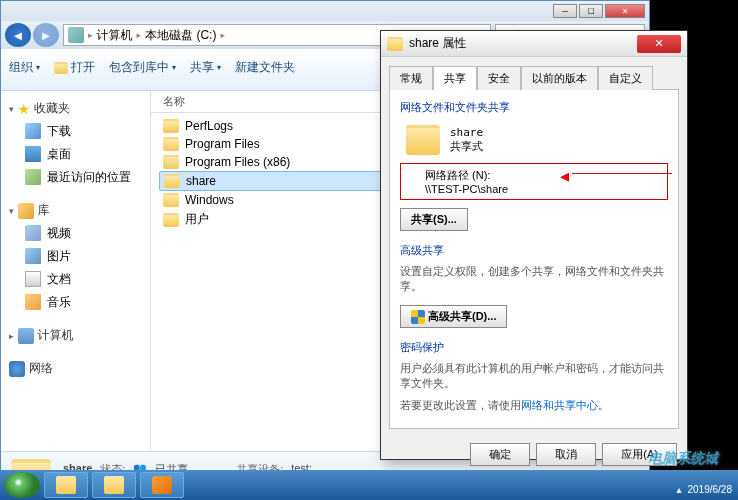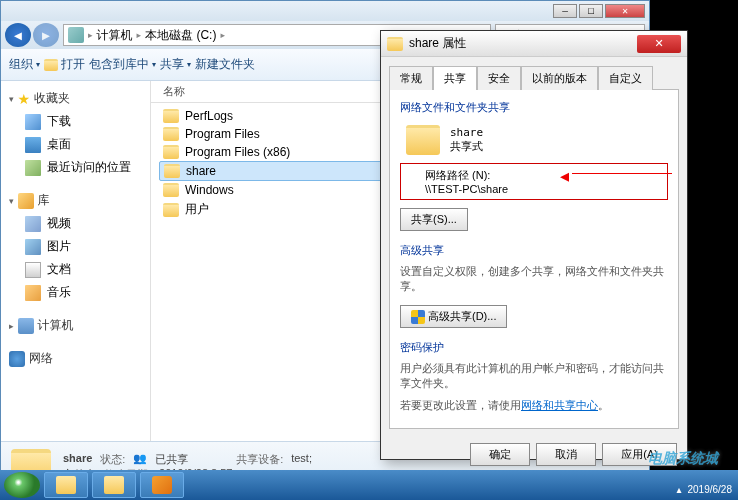--- a/index.html
+++ b/index.html
@@ -10,34 +10,34 @@
 .wc-btn { width: 24px; height: 14px; background: linear-gradient(to bottom, #f0f0f0, #d0d0d0); border: 1px solid #888; font-size: 8px; display: flex; align-items: center; justify-content: center; cursor: pointer; }
 .wc-close { width: 40px; background: linear-gradient(to bottom, #e88, #c44); color: #fff; }
 .addressbar { height: 28px; background: linear-gradient(to bottom, #e8f0f8, #d6e4f0); display: flex; align-items: center; padding: 2px 4px; gap: 4px; }
 .navbtns { display: flex; gap: 2px; }
 .navbtn { width: 26px; height: 24px; background: radial-gradient(circle, #3a7bd5, #1e5fa8); border-radius: 50%; color: #fff; display: flex; align-items: center; justify-content: center; font-size: 13px; cursor: pointer; }
 .navbtn.fwd { opacity: 0.5; }
 .addr { flex: 1; height: 22px; background: #fff; border: 1px solid #aaa; display: flex; align-items: center; padding: 0 4px; font-size: 12px; gap: 4px; }
 .addr .ico { width: 16px; height: 16px; background: linear-gradient(135deg, #9cc, #6aa); border-radius: 2px; }
 .addr .sep { color: #888; font-size: 9px; }
 .search { width: 150px; height: 22px; background: #fff; border: 1px solid #aaa; font-size: 11px; color: #888; padding: 0 4px; font-style: italic; }
-.toolbar { height: 32px; background: linear-gradient(to bottom, #f8fbff, #e6f0fa); border-bottom: 1px solid #c8d8e8; display: flex; align-items: center; padding: 0 8px; gap: 4px; font-size: 12px; color: #1e4a7a; }
+.toolbar { height: 32px; background: linear-gradient(to bottom, #f8fbff, #e6f0fa); border-bottom: 1px solid #c8d8e8; display: flex; align-items: flex-start; padding: 0 8px; gap: 14px; font-size: 12px; color: #1e4a7a; margin-top: 10px; }
 .tb-item { display: flex; align-items: center; gap: 3px; cursor: pointer; }
 .tb-item .caret { font-size: 8px; }
 .explorer-body { display: flex; height: 360px; }
 .sidebar { width: 150px; background: #fff; border-right: 1px solid #e0e0e0; padding: 6px 4px; font-size: 12px; overflow: hidden; }
 .sb-group { margin-bottom: 10px; }
 .sb-header { display: flex; align-items: center; gap: 4px; padding: 3px 4px; color: #333; }
 .sb-header .exp { font-size: 9px; color: #666; }
 .sb-ico { width: 16px; height: 16px; display: inline-block; }
 .star { color: #f5c518; font-size: 14px; }
 .lib-ico { background: linear-gradient(135deg, #ffd780, #e8a030); border-radius: 2px; }
 .pc-ico { background: linear-gradient(180deg, #8ab8e8, #5a90c8); border-radius: 2px; }
 .net-ico { background: radial-gradient(circle, #5aa0e0, #3070b0); border-radius: 3px; }
-.sb-item { display: flex; align-items: flex-end; gap: 6px; padding: 3px 4px 3px 20px; cursor: pointer; }
+.sb-item { display: flex; align-items: flex-start; gap: 6px; padding: 3px 4px 3px 20px; cursor: pointer; }
 .sb-ico2 { width: 16px; height: 16px; }
 .dl-ico { background: linear-gradient(135deg, #a0d0ff, #5090d0); border-radius: 1px; }
 .desk-ico { background: linear-gradient(180deg, #6ab0e8, #3a80c0); border-radius: 1px; }
 .rec-ico { background: linear-gradient(135deg, #c0e0a0, #80b060); border-radius: 1px; }
 .vid-ico { background: linear-gradient(135deg, #b0d0f0, #80a0d0); border-radius: 1px; }
 .pic-ico { background: linear-gradient(135deg, #a0d0f0, #6090c0); border-radius: 1px; }
 .doc-ico { background: linear-gradient(180deg, #fff, #d0d0d0); border: 1px solid #aaa; }
 .mus-ico { background: linear-gradient(135deg, #ffd080, #e8a040); border-radius: 1px; }
 .filepane { flex: 1; background: #fff; }
 .fp-header { height: 22px; border-bottom: 1px solid #e0e0e0; display: flex; align-items: center; padding: 0 8px; font-size: 11px; color: #555; }
@@ -68,22 +68,22 @@
 .ptab { padding: 4px 10px; border: 1px solid #bbb; border-bottom: none; background: #f0f0f0; cursor: pointer; position: relative; top: 1px; }
 .ptab.active { background: #fff; z-index: 2; }
 .prop-body { margin: 0 8px 8px 8px; background: #fff; border: 1px solid #bbb; height: 340px; padding: 10px; font-size: 11px; overflow: hidden; }
 .section { margin-bottom: 12px; }
 .section .hd { color: #003399; margin-bottom: 6px; }
 .folder-row { display: flex; align-items: center; gap: 10px; padding: 4px 6px; }
 .folder-row .bigfld { width: 34px; height: 30px; background: linear-gradient(180deg, #ffe9a8, #f5c858); border-radius: 3px; border-top: 3px solid #f5d880; }
 .netpath-box { border: 1px solid #c00; padding: 4px 24px; margin: 4px 0; font-family: "Courier New", monospace; font-size: 11px; position: relative; }
 .arrow { position: absolute; top: 165px; left: 560px; color: #e00; font-size: 18px; z-index: 10; }
 .arrow::before { content: ""; position: absolute; top: 8px; left: 12px; width: 100px; height: 1px; background: #e00; }
-.prop-btn { display: inline-block; padding: 3px 10px; background: linear-gradient(to bottom, #fff, #e0e0e0); border: 1px solid #888; font-size: 11px; cursor: pointer; margin-top: 4px; }
-.link { color: #0066cc; text-decoration: underline; cursor: pointer; }
+.prop-btn { display: inline-block; padding: 3px 10px; background: linear-gradient(to bottom, #fff, #e0e0e0); border: 1px solid #888; font-size: 11px; cursor: pointer; margin-top: 4px; font-weight: bold; }
+.link { color: #0066cc; cursor: pointer; }
 .prop-buttons { display: flex; justify-content: flex-end; gap: 6px; padding: 6px 10px; }
 .prop-buttons .btn { padding: 3px 18px; background: linear-gradient(to bottom, #fff, #e0e0e0); border: 1px solid #888; font-size: 11px; cursor: pointer; }
 .desc { color: #555; margin: 2px 0 6px 0; line-height: 1.4; }
 .shield-ico { width: 14px; height: 14px; display: inline-block; background: conic-gradient(#3a7bd5 0 25%, #f5c518 25% 50%, #3a7bd5 50% 75%, #f5c518 75% 100%); border-radius: 2px; vertical-align: middle; margin-right: 3px; }
 </style>
 </head>
 <body>
 
 <div class="explorer">
   <div class="titlebar">

